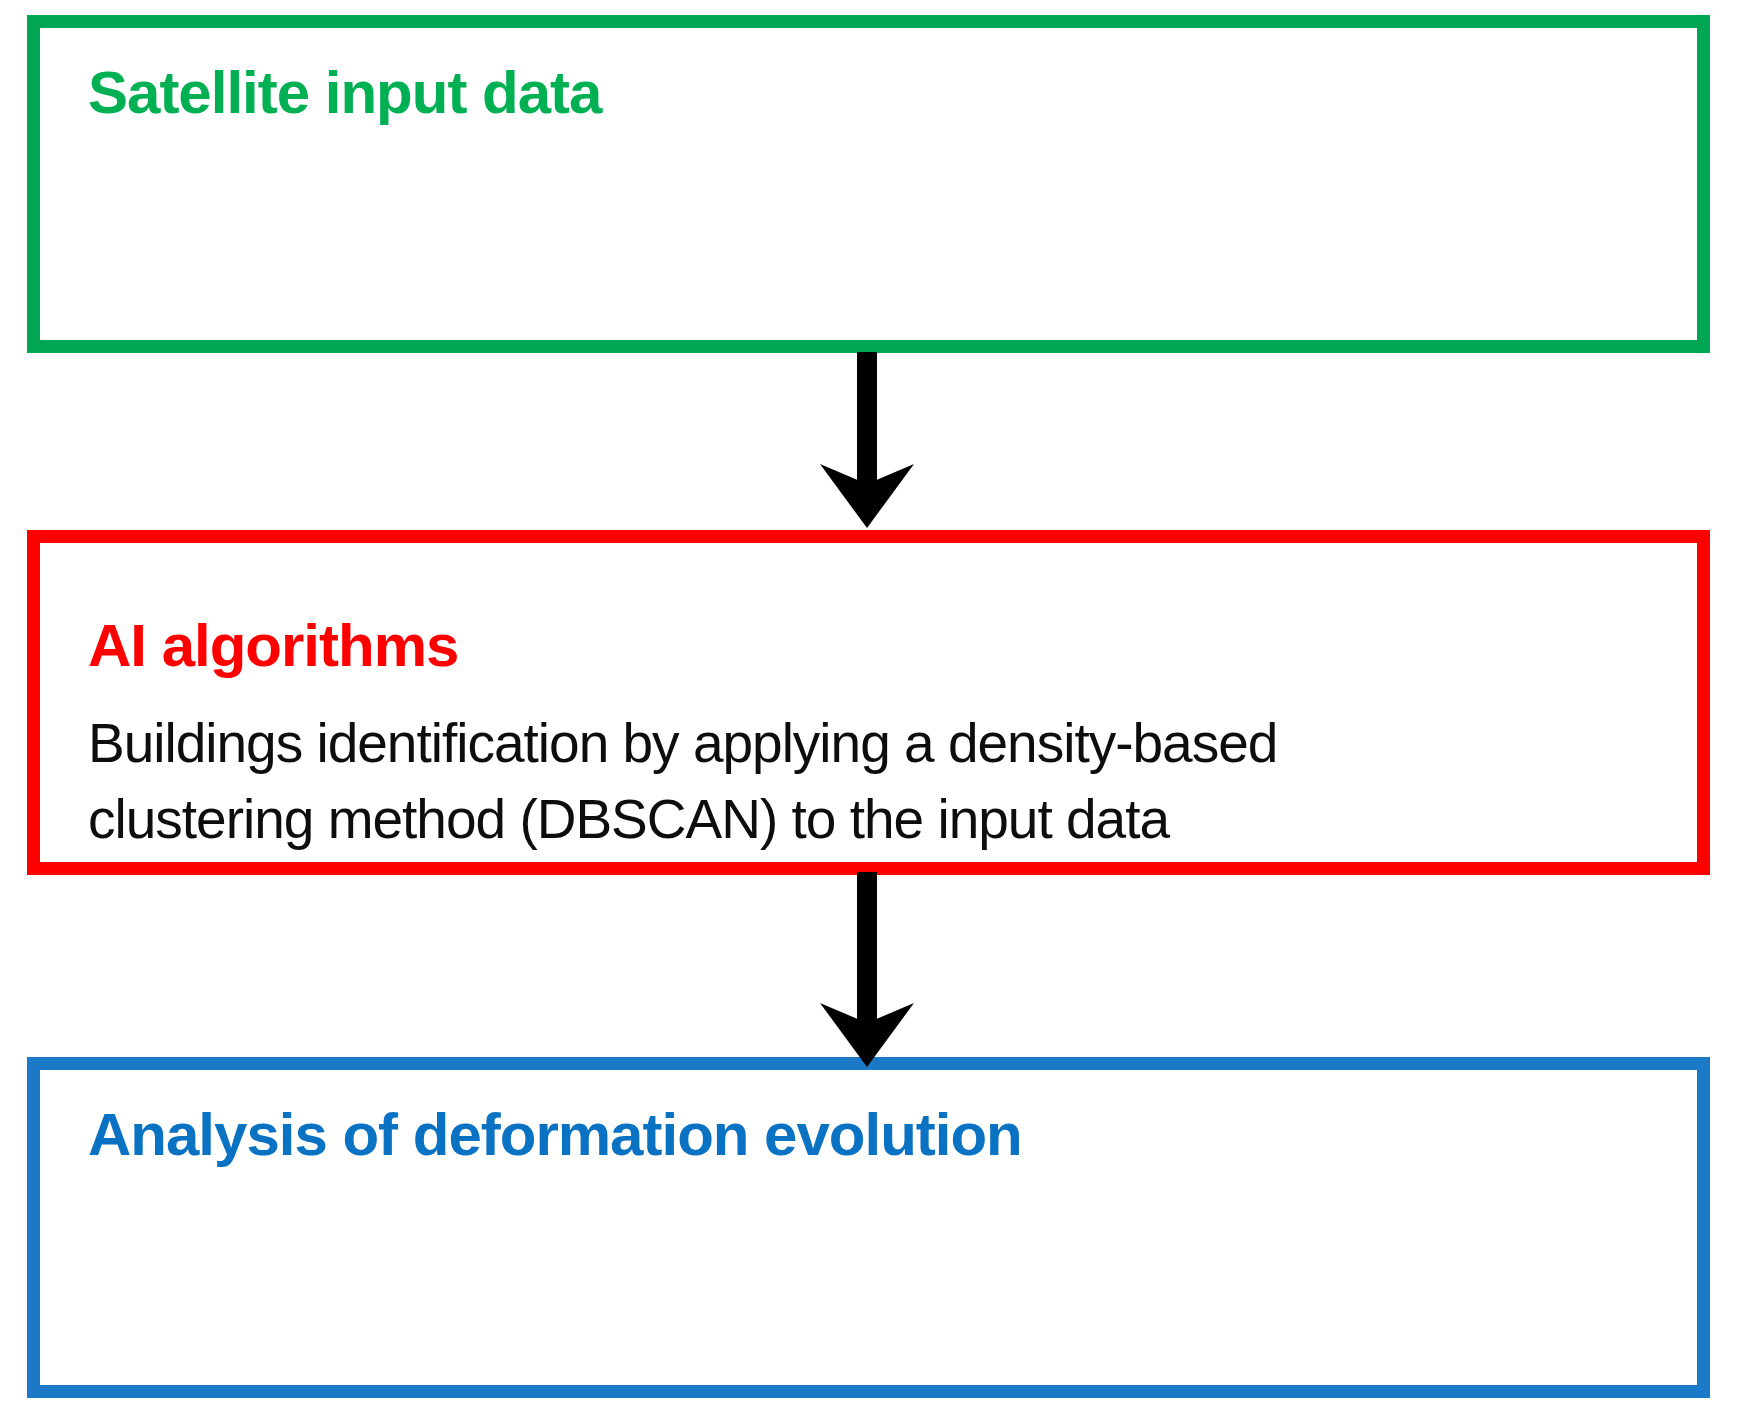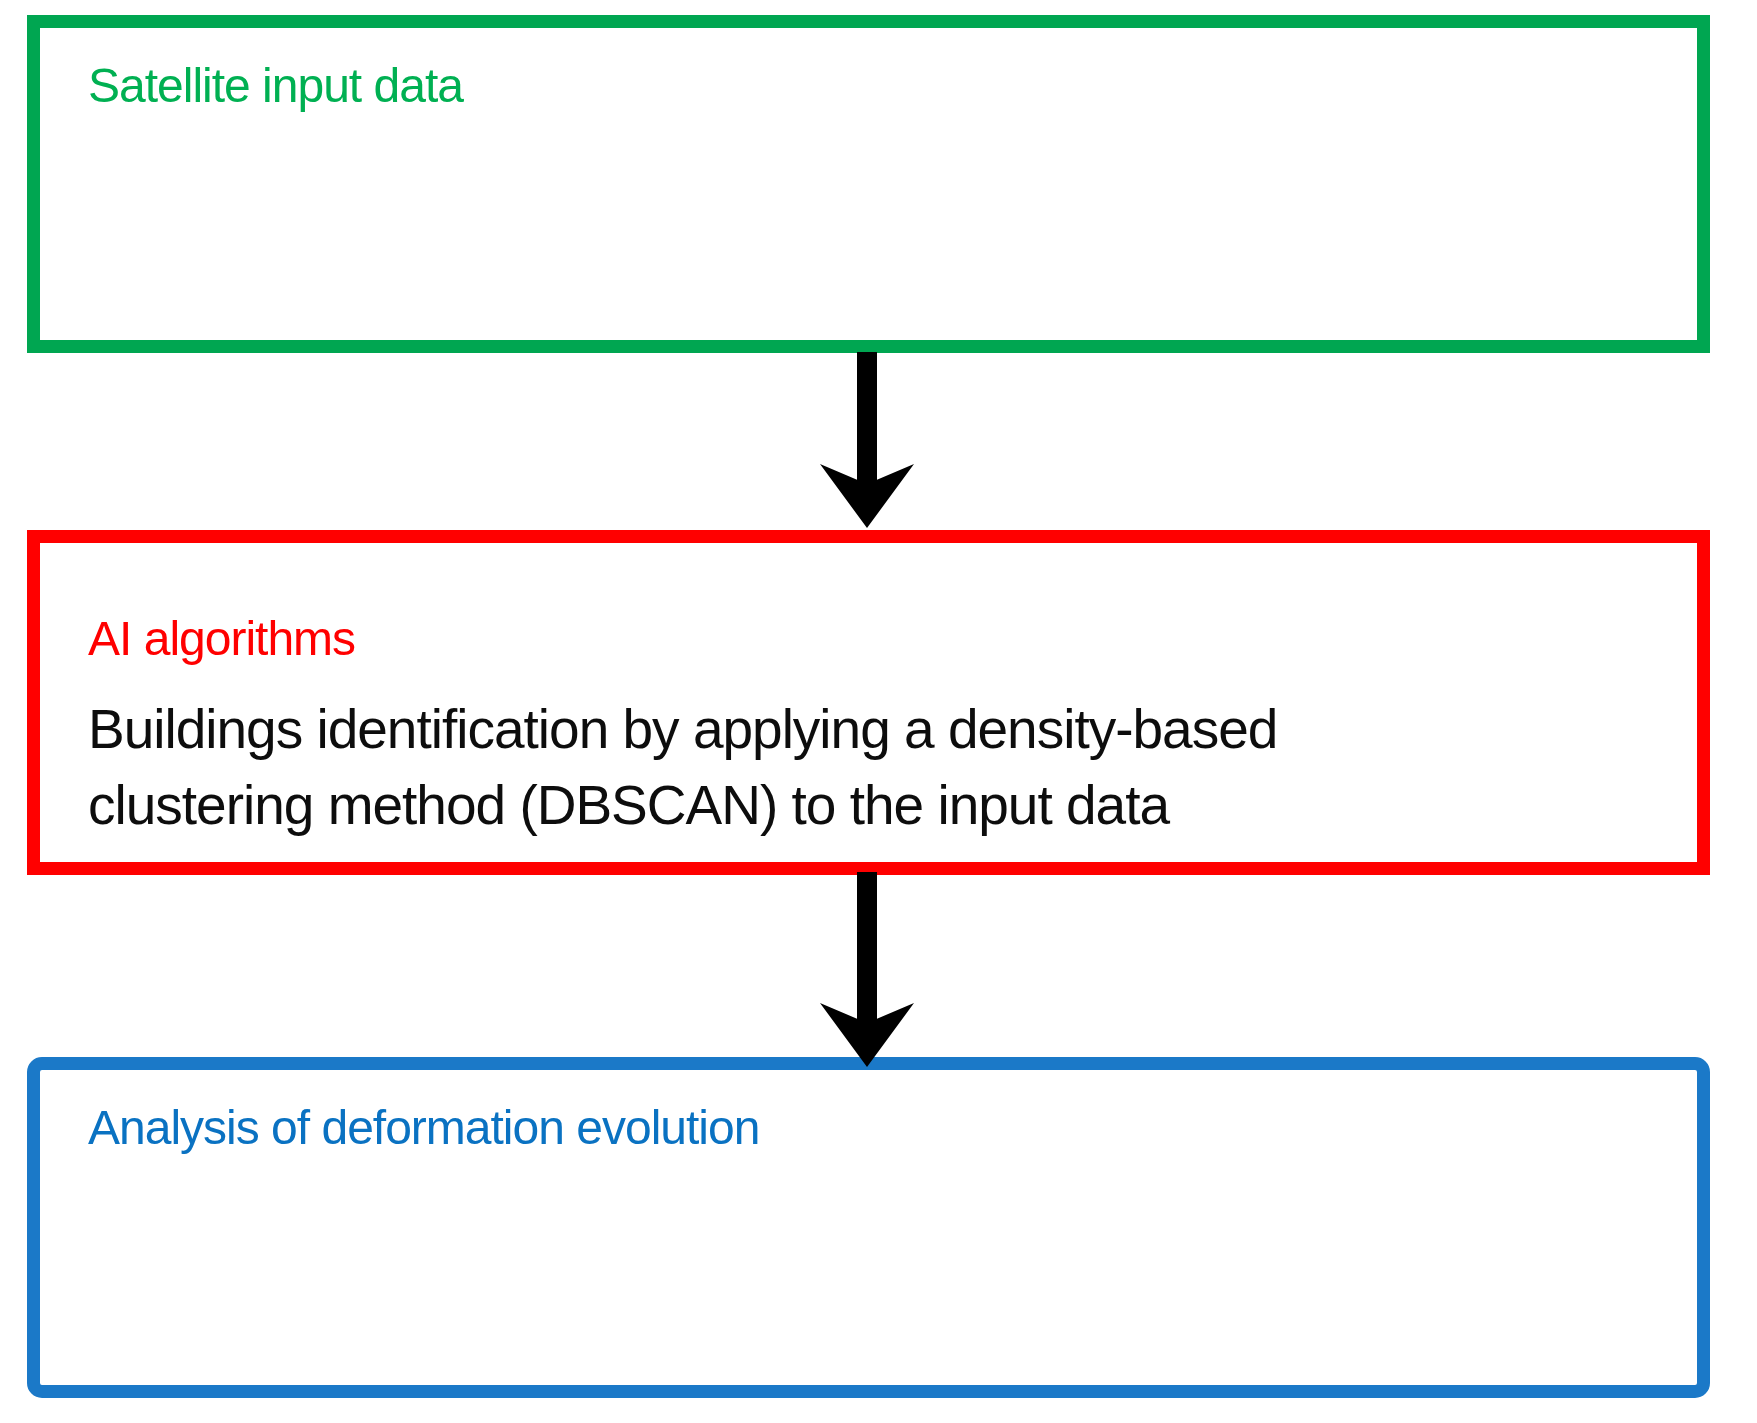--- a/index.html
+++ b/index.html
@@ -18,22 +18,22 @@
     position: absolute;
     left: 27px;
     width: 1683px;
     box-sizing: border-box;
     border-style: solid;
     border-width: 13px;
     background: #ffffff;
     padding: 30px 48px 24px 48px;
   }
   .flow-box .box-title {
-    font-weight: normal;
-    font-size: 48px;
+    font-weight: bold;
+    font-size: 60px;
     line-height: 1.15;
     margin: 0 0 26px 0;
     letter-spacing: -1px;
   }
   .flow-box .box-body {
     font-size: 55px;
     line-height: 1.38;
     color: #0d0d0d;
     white-space: pre-line;
     letter-spacing: -1px;
@@ -61,21 +61,21 @@
 <div id="box-satellite" class="flow-box" style="border-color: rgb(0, 166, 81);">
   <div class="box-title" style="color: rgb(0, 176, 82);">Satellite input data</div>
 </div>
 
 <div id="box-ai" class="flow-box" style="border-color: rgb(255, 0, 0);">
   <div class="box-title" style="color: rgb(255, 0, 0);">AI algorithms</div>
   <div class="box-body">Buildings identification by applying a density-based
 clustering method (DBSCAN) to the input data</div>
 </div>
 
-<div id="box-analysis" class="flow-box" style="border-color: rgb(27, 121, 200); border-radius: 15px;">
+<div id="box-analysis" class="flow-box" style="border-color: rgb(27, 121, 200);">
   <div class="box-title" style="color: rgb(10, 114, 194);">Analysis of deformation evolution</div>
 </div>
 
 <svg id="arrow-layer" viewBox="0 0 1757 1423" xmlns="http://www.w3.org/2000/svg">
   <g>
     <rect class="arrow-shape" x="857" y="352" width="20" height="134" style="fill: rgb(0, 0, 0);"></rect>
     <polygon class="arrow-shape" points="867,528 820,464 867,484 914,464" style="fill: rgb(0, 0, 0);"></polygon>
   </g>
   <g>
     <rect class="arrow-shape" x="857" y="872" width="20" height="153" style="fill: rgb(0, 0, 0);"></rect>

